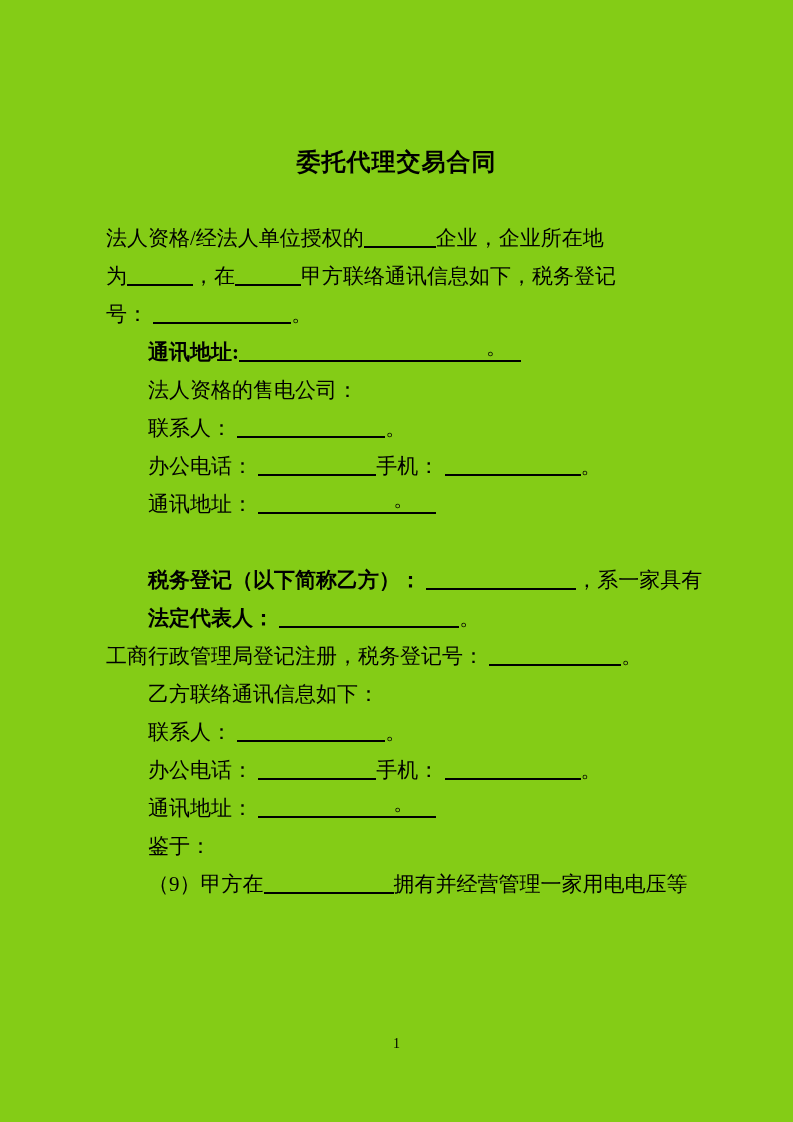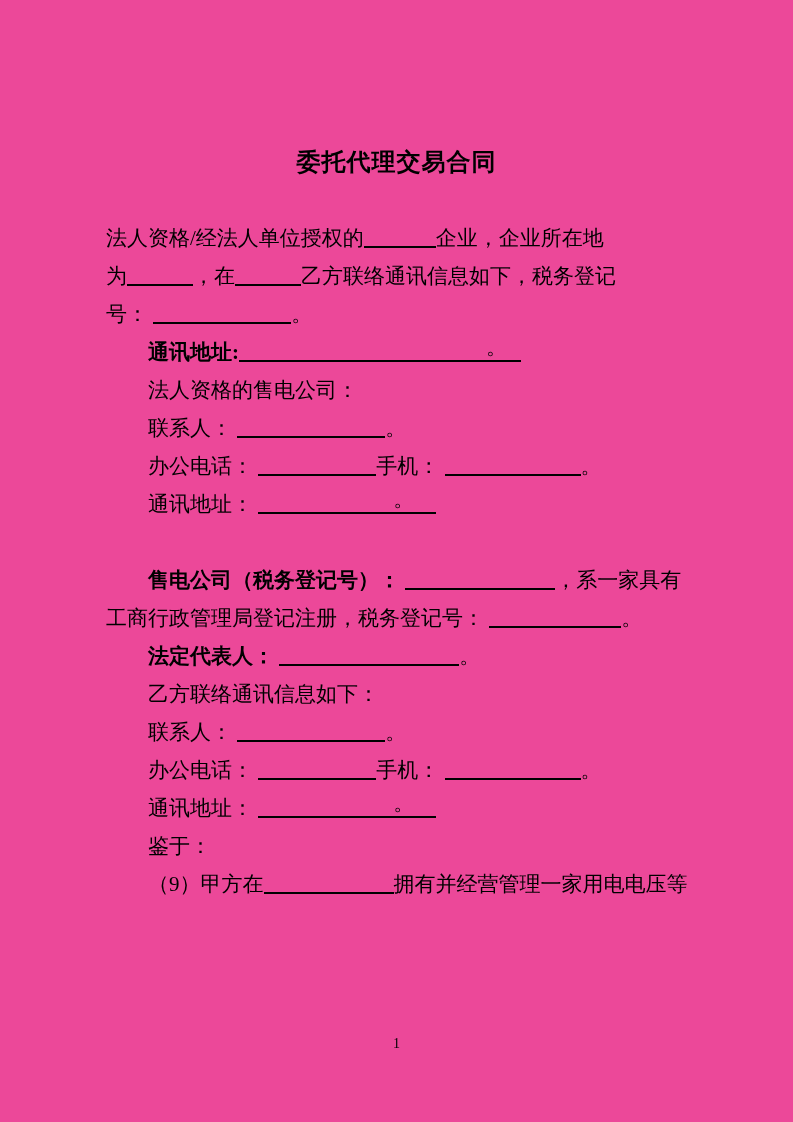--- a/index.html
+++ b/index.html
@@ -4,21 +4,21 @@
 <style>
   html, body {
     margin: 0;
     padding: 0;
     background: #ffffff;
   }
   .page {
     position: relative;
     width: 793px;
     height: 1122px;
-    background: #ec4899;
+    background: #84cc16;
     color: #000000;
     font-family: "Liberation Serif", serif;
     overflow: hidden;
   }
   .title {
     position: absolute;
     top: 146px;
     left: 0;
     right: 0;
     margin: 0;
@@ -65,31 +65,31 @@
     font-size: 14px;
   }
 </style>
 </head>
 <body>
 
 <div class="page">
   <h1 class="title">委托代理交易合同</h1>
   <div class="doc-body" id="doc-body">
       <div class="line"><span class="seg">法人资格/经法人单位授权的</span><span class="blank" style="width: 72px;"></span><span class="seg">企业，企业所在地</span></div>
-      <div class="line"><span class="seg">为</span><span class="blank" style="width: 66px;"></span><span class="seg">，在</span><span class="blank" style="width: 66px;"></span><span class="seg">乙方联络通讯信息如下，税务登记</span></div>
+      <div class="line"><span class="seg">为</span><span class="blank" style="width: 66px;"></span><span class="seg">，在</span><span class="blank" style="width: 66px;"></span><span class="seg">甲方联络通讯信息如下，税务登记</span></div>
       <div class="line"><span class="seg">号： </span><span class="blank" style="width: 138px;"></span><span class="seg">。</span></div>
       <div class="line indent"><span class="seg bold">通讯地址:</span><span class="blank with-period" style="width: 282px; padding-right: 14px;">。</span></div>
       <div class="line indent"><span class="seg">法人资格的售电公司：</span></div>
       <div class="line indent"><span class="seg">联系人： </span><span class="blank" style="width: 148px;"></span><span class="seg">。</span></div>
       <div class="line indent"><span class="seg">办公电话： </span><span class="blank" style="width: 118px;"></span><span class="seg">手机： </span><span class="blank" style="width: 136px;"></span><span class="seg">。</span></div>
       <div class="line indent"><span class="seg">通讯地址： </span><span class="blank with-period" style="width: 178px; padding-right: 22px;">。</span></div>
       <div class="line spacer"></div>
-      <div class="line indent"><span class="seg bold">售电公司（税务登记号）： </span><span class="blank" style="width: 150px;"></span><span class="seg">，系一家具有</span></div>
+      <div class="line indent"><span class="seg bold">税务登记（以下简称乙方）： </span><span class="blank" style="width: 150px;"></span><span class="seg">，系一家具有</span></div>
+      <div class="line indent"><span class="seg bold">法定代表人： </span><span class="blank" style="width: 180px;"></span><span class="seg">。</span></div>
       <div class="line"><span class="seg">工商行政管理局登记注册，税务登记号： </span><span class="blank" style="width: 132px;"></span><span class="seg">。</span></div>
-      <div class="line indent"><span class="seg bold">法定代表人： </span><span class="blank" style="width: 180px;"></span><span class="seg">。</span></div>
       <div class="line indent"><span class="seg">乙方联络通讯信息如下：</span></div>
       <div class="line indent"><span class="seg">联系人： </span><span class="blank" style="width: 148px;"></span><span class="seg">。</span></div>
       <div class="line indent"><span class="seg">办公电话： </span><span class="blank" style="width: 118px;"></span><span class="seg">手机： </span><span class="blank" style="width: 136px;"></span><span class="seg">。</span></div>
       <div class="line indent"><span class="seg">通讯地址： </span><span class="blank with-period" style="width: 178px; padding-right: 22px;">。</span></div>
       <div class="line indent"><span class="seg">鉴于：</span></div>
       <div class="line indent"><span class="seg">（9）甲方在</span><span class="blank" style="width: 130px;"></span><span class="seg">拥有并经营管理一家用电电压等</span></div>
     </div>
   <div class="page-number">1</div>
 </div>
 

